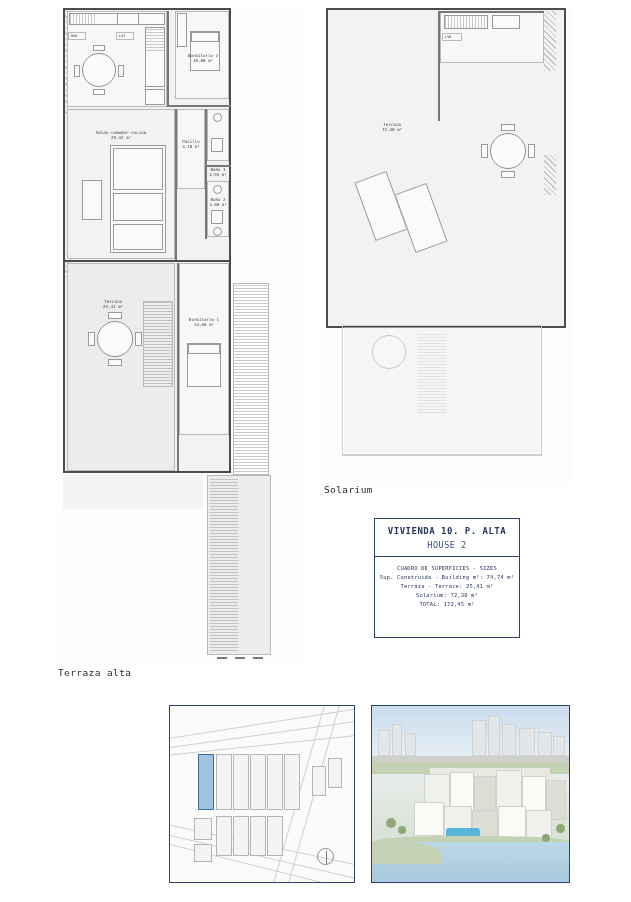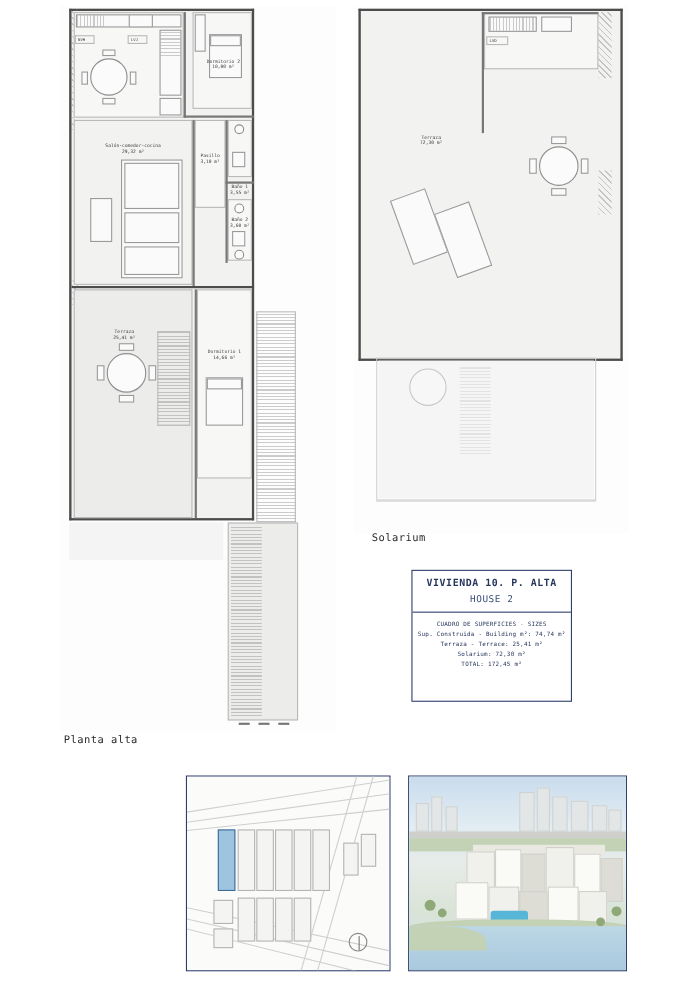--- a/index.html
+++ b/index.html
@@ -341,21 +341,21 @@
     <div class="room-fill grey" style="left:152px; top:470px; width:64px; height:180px;"></div>
     <div class="hatch-h" style="left:155px; top:474px; width:28px; height:172px;"></div>
     <div class="outline-soft" style="left:152px; top:470px; width:64px; height:180px;"></div>
     <div class="room-fill grey" style="left:8px; top:470px; width:140px; height:34px; opacity:.5;"></div>
 
     <div class="wall-thin" style="left:162px; top:652px; width:10px; height:2px;"></div>
     <div class="wall-thin" style="left:180px; top:652px; width:10px; height:2px;"></div>
     <div class="wall-thin" style="left:198px; top:652px; width:10px; height:2px;"></div>
   </div>
 
-  <div class="caption" style="left:58px; top:667px;">Planta alta</div>
+  <div class="caption" style="left:58px; top:667px;">Terraza alta</div>
 
   <div class="plan" style="left:322px; top:5px; width:250px; height:480px;">
 
     <div class="room-fill" style="left:4px; top:3px; width:240px; height:320px;"></div>
     <div class="outline" style="left:4px; top:3px; width:240px; height:320px;"></div>
 
     <div class="wall" style="left:4px;   top:3px;   width:240px; height:2px;"></div>
     <div class="wall" style="left:4px;   top:321px; width:240px; height:2px;"></div>
     <div class="wall" style="left:4px;   top:3px;   width:2px;   height:320px;"></div>
     <div class="wall" style="left:242px; top:3px;   width:2px;   height:320px;"></div>
@@ -387,21 +387,21 @@
     <div class="furn" style="left:159px; top:139px; width:7px; height:14px;"></div>
     <div class="furn" style="left:206px; top:139px; width:7px; height:14px;"></div>
 
     <div class="outline-soft" style="left:20px; top:320px; width:200px; height:130px; border-color:#cfcfcf;"></div>
     <div class="room-fill grey" style="left:22px; top:322px; width:196px; height:126px; opacity:.45;"></div>
     <div class="furn-round" style="left:50px; top:330px; width:34px; height:34px; opacity:.45;"></div>
     <div class="hatch-h" style="left:96px; top:328px; width:28px; height:80px; opacity:.4;"></div>
     <div class="wall-thin" style="left:20px; top:450px; width:200px; height:1px; background:#cfcfcf;"></div>
   </div>
 
-  <div class="caption" style="left:324px; top:484px;margin-left:14px;">Solarium</div>
+  <div class="caption" style="left:324px; top:484px;">Solarium</div>
 
   <div class="infobox" style="left:374px; top:518px; width:146px; height:120px;">
     <div class="hd">
       <span class="t1">VIVIENDA 10. P. ALTA</span>
       <span class="t2">HOUSE 2</span>
     </div>
     <div class="bd">
       <div>CUADRO DE SUPERFICIES  - SIZES</div>
       <div>Sup. Construida - Building m²: 74,74 m²</div>
       <div>Terraza - Terrace: 25,41 m²</div>

